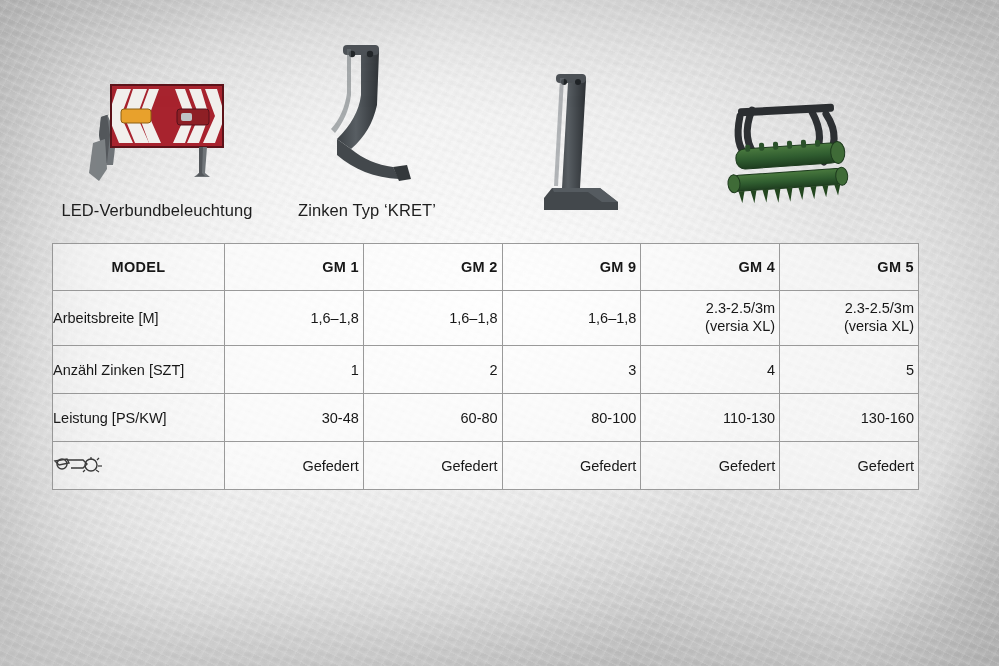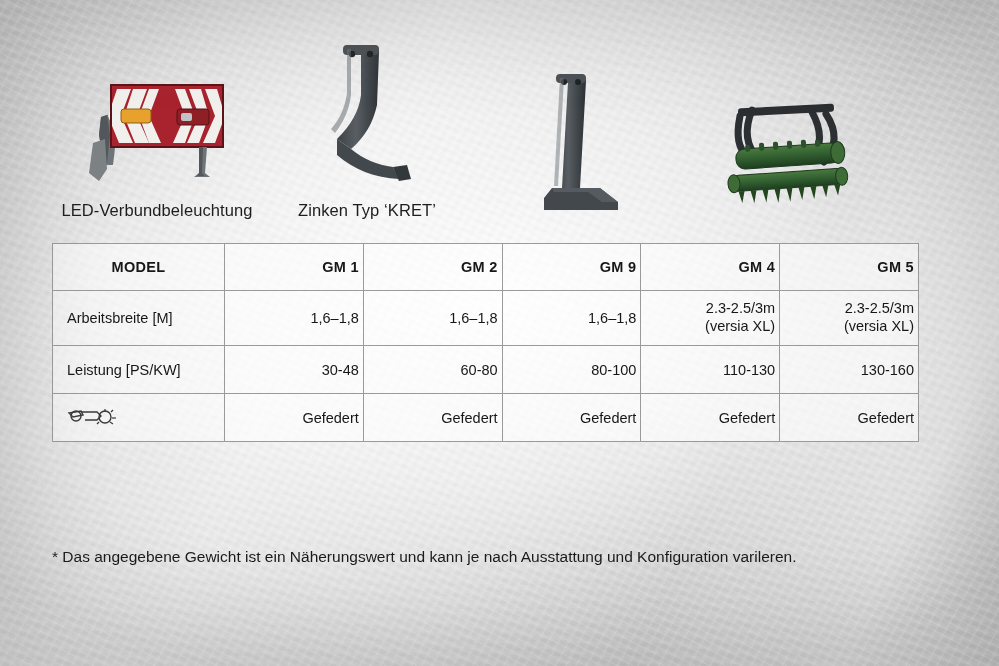--- a/index.html
+++ b/index.html
@@ -96,21 +96,21 @@
   }
   table.spec thead th {
     font-weight: bold;
     font-size: 14.5px;
     letter-spacing: .3px;
     background: rgba(255,255,255,0.30);
     height: 40px;
   }
   table.spec td.rowhead, table.spec th.rowhead {
     text-align: left;
-    padding-left: 14px;
+    padding-left: 0;
     background: rgba(255,255,255,0.26);
   }
   table.spec thead th.rowhead {
     text-align: center;
     padding-left: 4px;
   }
   col.c0 { width: 172px; }
   col.cx { width: 138.8px; }
   .cell-sub {
     display: block;
@@ -303,20 +303,28 @@
           <td>
             <span class="cell-sub">2.3-2.5/3m</span>
             <span class="cell-sub">(versia XL)</span>
           </td>
           <td>
             <span class="cell-sub">2.3-2.5/3m</span>
             <span class="cell-sub">(versia XL)</span>
           </td>
         </tr>
         <tr>
+          <td class="rowhead">Anzähl Zinken [SZT]</td>
+          <td>1</td>
+          <td>2</td>
+          <td>3</td>
+          <td>4</td>
+          <td>5</td>
+        </tr>
+        <tr>
           <td class="rowhead">Leistung [PS/KW]</td>
           <td>30-48</td>
           <td>60-80</td>
           <td>80-100</td>
           <td>110-130</td>
           <td>130-160</td>
         </tr>
         <tr>
           <td class="rowhead icon-cell">
             <svg width="56" height="20" viewBox="0 0 56 20">
@@ -336,16 +344,15 @@
           <td>Gefedert</td>
           <td>Gefedert</td>
           <td>Gefedert</td>
           <td>Gefedert</td>
           <td>Gefedert</td>
         </tr>
       </tbody>
     </table>
   </div>
 
-  <div class="footnote">* Das angegebene Gewicht ist ein Näherungswert und kann je nach Ausstattung und Konfiguration varileren.</div>
 
   <div class="vignette"></div>
 </div>
 
 </body></html>

